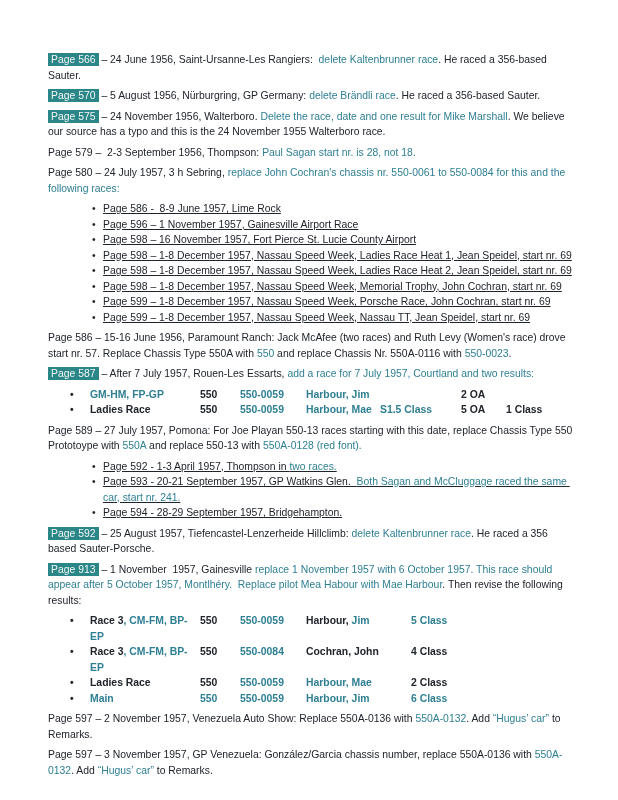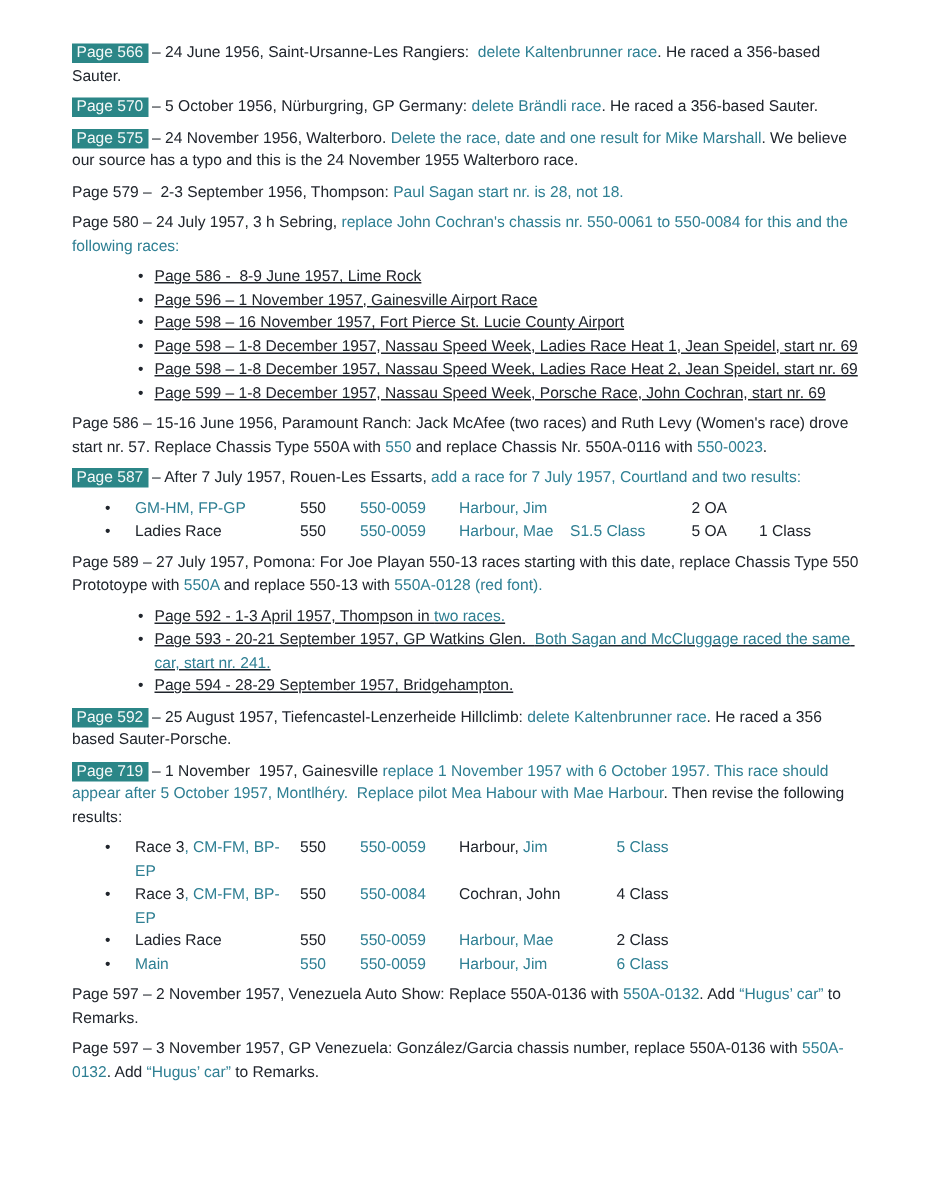--- a/index.html
+++ b/index.html
@@ -9,75 +9,77 @@
     --hl-bg:#2b8687;
     --hl-text:#f4f8f8;
     --page-bg:#ffffff;
   }
   html,body{margin:0;padding:0;background:#ffffff;}
   .page{
     position:relative;
     width:618px;height:800px;
     background:var(--page-bg);
     box-sizing:border-box;
-    padding:28px 42px 0 48px;
+    padding:52px 42px 0 48px;
     font-family:"Liberation Sans",sans-serif;
     font-size:10.4px;
     line-height:15.5px;
     color:var(--body-color);
     overflow:hidden;
   }
   p.block{margin:0 0 5px 0;}
   ul.block{list-style:none;margin:0 0 5px 0;padding:0 0 0 44px;}
   ul.block li{position:relative;padding-left:11px;text-decoration:underline;}
   ul.block li::before{content:"\2022";position:absolute;left:0;top:0;color:var(--body-color);}
-  ul.tbl{list-style:none;margin:0 0 5px 0;padding:0 0 0 22px;}
+  ul.tbl{list-style:none;margin:0 0 5px 0;padding:0 0 0 22px;font-weight:bold;}
   ul.tbl li{position:relative;padding-left:20px;}
   ul.tbl li::before{content:"\2022";position:absolute;left:0;top:0;color:var(--body-color);}
   .cell{display:inline-block;vertical-align:top;}
   .t587 .c0{width:110px}.t587 .c1{width:40px}.t587 .c2{width:66px}
   .t587 .c3{width:74px}.t587 .c4{width:81px}.t587 .c5{width:45px}.t587 .c6{width:auto}
   .t596 .c0{width:110px}.t596 .c1{width:40px}.t596 .c2{width:66px}
   .t596 .c3{width:105px}.t596 .c4{width:auto}
   .seg{white-space:pre-wrap;}
   .t{color:var(--teal);}
   .hl{background:var(--hl-bg);color:var(--hl-text);padding:1px 3px;white-space:nowrap;}
 </style>
 </head>
 <body>
 
 <div class="page">
   <div id="doc-body">
       <p class="block"><span class="seg hl">Page 566</span><span class="seg"> – 24 June 1956, Saint-Ursanne-Les Rangiers:  </span><span class="seg t">delete Kaltenbrunner race</span><span class="seg">. He raced a 356-based Sauter.</span></p>
-      <p class="block"><span class="seg hl">Page 570</span><span class="seg"> – 5 October 1956, Nürburgring, GP Germany: </span><span class="seg t">delete Brändli race</span><span class="seg">. He raced a 356-based Sauter.</span></p>
+      <p class="block"><span class="seg hl">Page 570</span><span class="seg"> – 5 August 1956, Nürburgring, GP Germany: </span><span class="seg t">delete Brändli race</span><span class="seg">. He raced a 356-based Sauter.</span></p>
       <p class="block"><span class="seg hl">Page 575</span><span class="seg"> – 24 November 1956, Walterboro. </span><span class="seg t">Delete the race, date and one result for Mike Marshall</span><span class="seg">. We believe our source has a typo and this is the 24 November 1955 Walterboro race.</span></p>
       <p class="block"><span class="seg">Page 579 –  2-3 September 1956, Thompson: </span><span class="seg t">Paul Sagan start nr. is 28, not 18.</span></p>
       <p class="block"><span class="seg">Page 580 – 24 July 1957, 3 h Sebring, </span><span class="seg t">replace John Cochran's chassis nr. 550-0061 to 550-0084 for this and the following races:</span></p>
       <ul class="block">
         <li><span class="seg">Page 586 -  8-9 June 1957, Lime Rock</span></li>
         <li><span class="seg">Page 596 – 1 November 1957, Gainesville Airport Race</span></li>
         <li><span class="seg">Page 598 – 16 November 1957, Fort Pierce St. Lucie County Airport</span></li>
         <li><span class="seg">Page 598 – 1-8 December 1957, Nassau Speed Week, Ladies Race Heat 1, Jean Speidel, start nr. 69</span></li>
         <li><span class="seg">Page 598 – 1-8 December 1957, Nassau Speed Week, Ladies Race Heat 2, Jean Speidel, start nr. 69</span></li>
+        <li><span class="seg">Page 598 – 1-8 December 1957, Nassau Speed Week, Memorial Trophy, John Cochran, start nr. 69</span></li>
         <li><span class="seg">Page 599 – 1-8 December 1957, Nassau Speed Week, Porsche Race, John Cochran, start nr. 69</span></li>
+        <li><span class="seg">Page 599 – 1-8 December 1957, Nassau Speed Week, Nassau TT, Jean Speidel, start nr. 69</span></li>
       </ul>
       <p class="block"><span class="seg">Page 586 – 15-16 June 1956, Paramount Ranch: Jack McAfee (two races) and Ruth Levy (Women's race) drove start nr. 57. Replace Chassis Type 550A with </span><span class="seg t">550</span><span class="seg"> and replace Chassis Nr. 550A-0116 with </span><span class="seg t">550-0023</span><span class="seg">.</span></p>
       <p class="block"><span class="seg hl">Page 587</span><span class="seg"> – After 7 July 1957, Rouen-Les Essarts, </span><span class="seg t">add a race for 7 July 1957, Courtland and two results:</span></p>
       <ul class="tbl t587">
         <li><span class="cell c0"><span class="seg t">GM-HM, FP-GP</span></span><span class="cell c1"><span class="seg">550</span></span><span class="cell c2"><span class="seg t">550-0059</span></span><span class="cell c3"><span class="seg t">Harbour, Jim</span></span><span class="cell c4"></span><span class="cell c5"><span class="seg">2 OA</span></span><span class="cell c6"></span></li>
         <li><span class="cell c0"><span class="seg">Ladies Race</span></span><span class="cell c1"><span class="seg">550</span></span><span class="cell c2"><span class="seg t">550-0059</span></span><span class="cell c3"><span class="seg t">Harbour, Mae</span></span><span class="cell c4"><span class="seg t">S1.5 Class</span></span><span class="cell c5"><span class="seg">5 OA</span></span><span class="cell c6"><span class="seg">1 Class</span></span></li>
       </ul>
       <p class="block"><span class="seg">Page 589 – 27 July 1957, Pomona: For Joe Playan 550-13 races starting with this date, replace Chassis Type 550 Prototoype with </span><span class="seg t">550A</span><span class="seg"> and replace 550-13 with </span><span class="seg t">550A-0128 (red font).</span></p>
       <ul class="block">
         <li><span class="seg">Page 592 - 1-3 April 1957, Thompson in </span><span class="seg t">two races.</span></li>
         <li><span class="seg">Page 593 - 20-21 September 1957, GP Watkins Glen.  </span><span class="seg t">Both Sagan and McCluggage raced the same car, start nr. 241.</span></li>
         <li><span class="seg">Page 594 - 28-29 September 1957, Bridgehampton.</span></li>
       </ul>
       <p class="block"><span class="seg hl">Page 592</span><span class="seg"> – 25 August 1957, Tiefencastel-Lenzerheide Hillclimb: </span><span class="seg t">delete Kaltenbrunner race</span><span class="seg">. He raced a 356 based Sauter-Porsche.</span></p>
-      <p class="block"><span class="seg hl">Page 719</span><span class="seg"> – 1 November  1957, Gainesville </span><span class="seg t">replace 1 November 1957 with 6 October 1957. This race should appear after 5 October 1957, Montlhéry.  Replace pilot Mea Habour with Mae Harbour</span><span class="seg">. Then revise the following results:</span></p>
+      <p class="block"><span class="seg hl">Page 913</span><span class="seg"> – 1 November  1957, Gainesville </span><span class="seg t">replace 1 November 1957 with 6 October 1957. This race should appear after 5 October 1957, Montlhéry.  Replace pilot Mea Habour with Mae Harbour</span><span class="seg">. Then revise the following results:</span></p>
       <ul class="tbl t596">
         <li><span class="cell c0"><span class="seg">Race 3</span><span class="seg t">, CM-FM, BP-EP</span></span><span class="cell c1"><span class="seg">550</span></span><span class="cell c2"><span class="seg t">550-0059</span></span><span class="cell c3"><span class="seg">Harbour,</span><span class="seg t"> Jim</span></span><span class="cell c4"><span class="seg t">5 Class</span></span></li>
         <li><span class="cell c0"><span class="seg">Race 3</span><span class="seg t">, CM-FM, BP-EP</span></span><span class="cell c1"><span class="seg">550</span></span><span class="cell c2"><span class="seg t">550-0084</span></span><span class="cell c3"><span class="seg">Cochran, John</span></span><span class="cell c4"><span class="seg">4 Class</span></span></li>
         <li><span class="cell c0"><span class="seg">Ladies Race</span></span><span class="cell c1"><span class="seg">550</span></span><span class="cell c2"><span class="seg t">550-0059</span></span><span class="cell c3"><span class="seg t">Harbour, Mae</span></span><span class="cell c4"><span class="seg">2 Class</span></span></li>
         <li><span class="cell c0"><span class="seg t">Main</span></span><span class="cell c1"><span class="seg t">550</span></span><span class="cell c2"><span class="seg t">550-0059</span></span><span class="cell c3"><span class="seg t">Harbour, Jim</span></span><span class="cell c4"><span class="seg t">6 Class</span></span></li>
       </ul>
       <p class="block"><span class="seg">Page 597 – 2 November 1957, Venezuela Auto Show: Replace 550A-0136 with </span><span class="seg t">550A-0132</span><span class="seg">. Add </span><span class="seg t">“Hugus’ car”</span><span class="seg"> to Remarks.</span></p>
       <p class="block"><span class="seg">Page 597 – 3 November 1957, GP Venezuela: González/Garcia chassis number, replace 550A-0136 with </span><span class="seg t">550A-0132</span><span class="seg">. Add </span><span class="seg t">“Hugus’ car”</span><span class="seg"> to Remarks.</span></p>
     </div>
 

